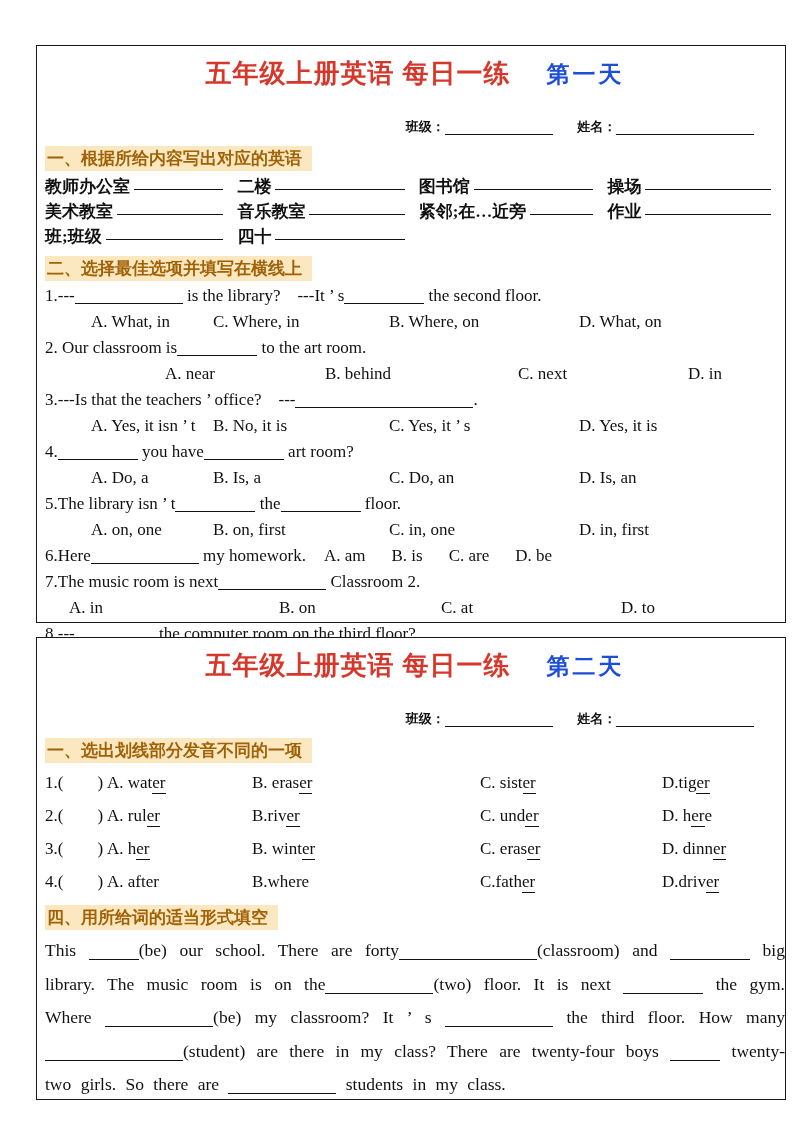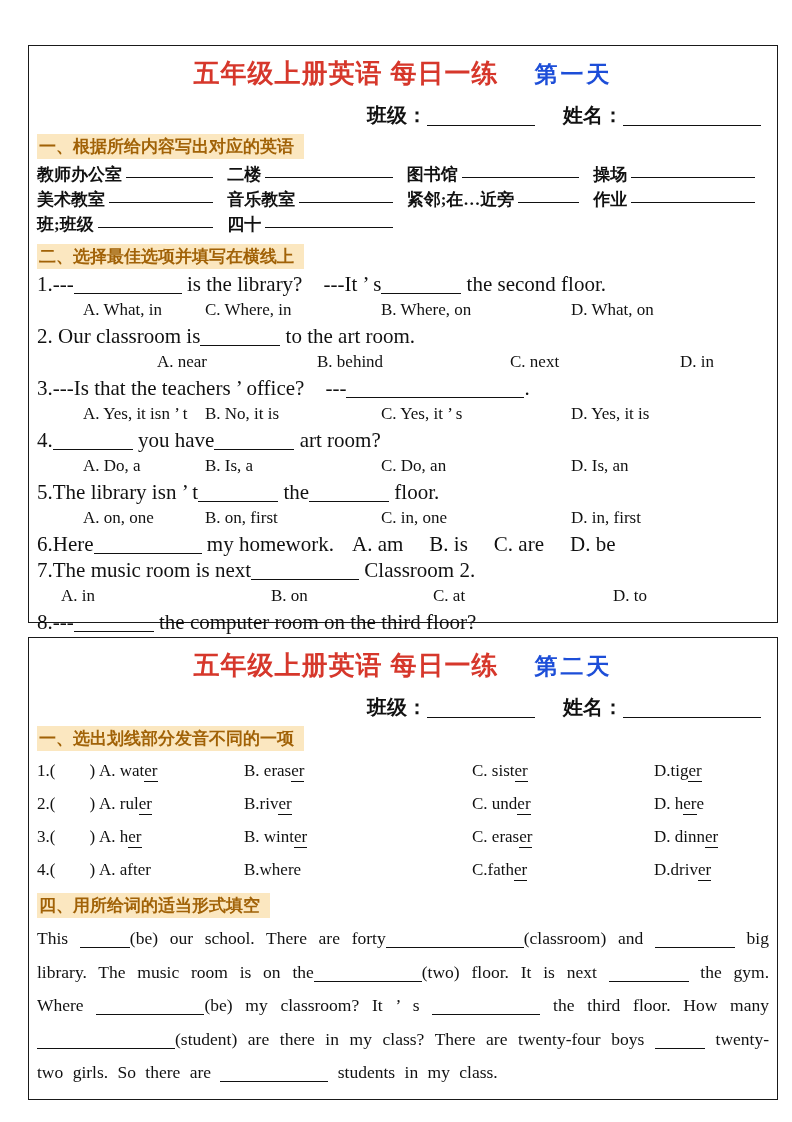--- a/index.html
+++ b/index.html
@@ -1,43 +1,43 @@
 <!DOCTYPE html>
 <html><head>
 <meta charset="utf-8">
 <style>
   html,body{margin:0;padding:0;background:#ffffff;}
   body{width:792px;height:1122px;position:relative;font-family:"Liberation Serif",serif;color:#111;}
-  .sheet-box{position:absolute;left:28px;width:750px;border:1.6px solid #1a1a1a;background:#fff;box-sizing:border-box;padding:6px 8px 0 8px;}
+  .sheet-box{position:absolute;left:36px;width:750px;border:1.6px solid #1a1a1a;background:#fff;box-sizing:border-box;padding:6px 0 0 8px;}
   #box-day1{top:45px;height:578px;}
   #box-day2{top:637px;height:463px;}
 
   .title-row{display:flex;justify-content:center;align-items:baseline;gap:36px;margin-top:4px;
              font-family:"Liberation Sans",sans-serif;font-weight:700;}
   .title-red{color:#d6372b;font-size:26px;letter-spacing:1px;}
   .title-day{color:#1d4ed8;font-size:23px;letter-spacing:3px;}
 
-  .idline{padding-left:330px;margin-top:12px;font-size:20px;font-weight:700;line-height:24px;white-space:nowrap;}
+  .idline{padding-left:330px;margin-top:24px;font-size:13px;font-weight:700;line-height:24px;white-space:nowrap;text-align:center;}
   .idline .blank{vertical-align:-4px;}
 
   .sec-header{display:inline-block;background:#fbe7c0;color:#a16207;font-weight:700;font-size:17px;
               font-family:"Liberation Sans",sans-serif;padding:2px 10px 2px 2px;margin-top:7px;line-height:21px;}
 
   .blank{display:inline-block;border-bottom:1.6px solid #111;height:0.85em;vertical-align:-3px;}
   .b-s{width:50px}.b-m{width:80px}.b-l{width:108px}.b-xl{width:138px}.b-xxl{width:178px}
 
   
   .vocab-grid{display:grid;grid-template-columns:26% 24.5% 25.5% 24%;margin-top:3px;}
   .vcell{display:flex;align-items:baseline;font-size:17px;line-height:25px;padding-right:14px;}
   .vlabel{white-space:nowrap;font-weight:600;}
   .vblank{flex:1;border-bottom:1.6px solid #111;height:0.85em;min-width:22px;transform:translateY(-2px);margin-left:4px;}
 
   
   .qwrap{margin-top:2px;}
-  .qstem{font-size:21px;line-height:26px;white-space:nowrap;}
+  .qstem{font-size:17px;line-height:26px;white-space:nowrap;}
   .qopts{display:flex;padding-left:46px;font-size:17px;line-height:26px;white-space:nowrap;}
   .qopts .opt:nth-child(1){width:122px}
   .qopts .opt:nth-child(2){width:176px}
   .qopts .opt:nth-child(3){width:190px}
   .qopts.lay-wide{padding-left:120px}
   .qopts.lay-wide .opt:nth-child(1){width:160px}
   .qopts.lay-wide .opt:nth-child(2){width:193px}
   .qopts.lay-wide .opt:nth-child(3){width:170px}
   .qopts.lay-q7{padding-left:24px}
   .qopts.lay-q7 .opt:nth-child(1){width:210px}

